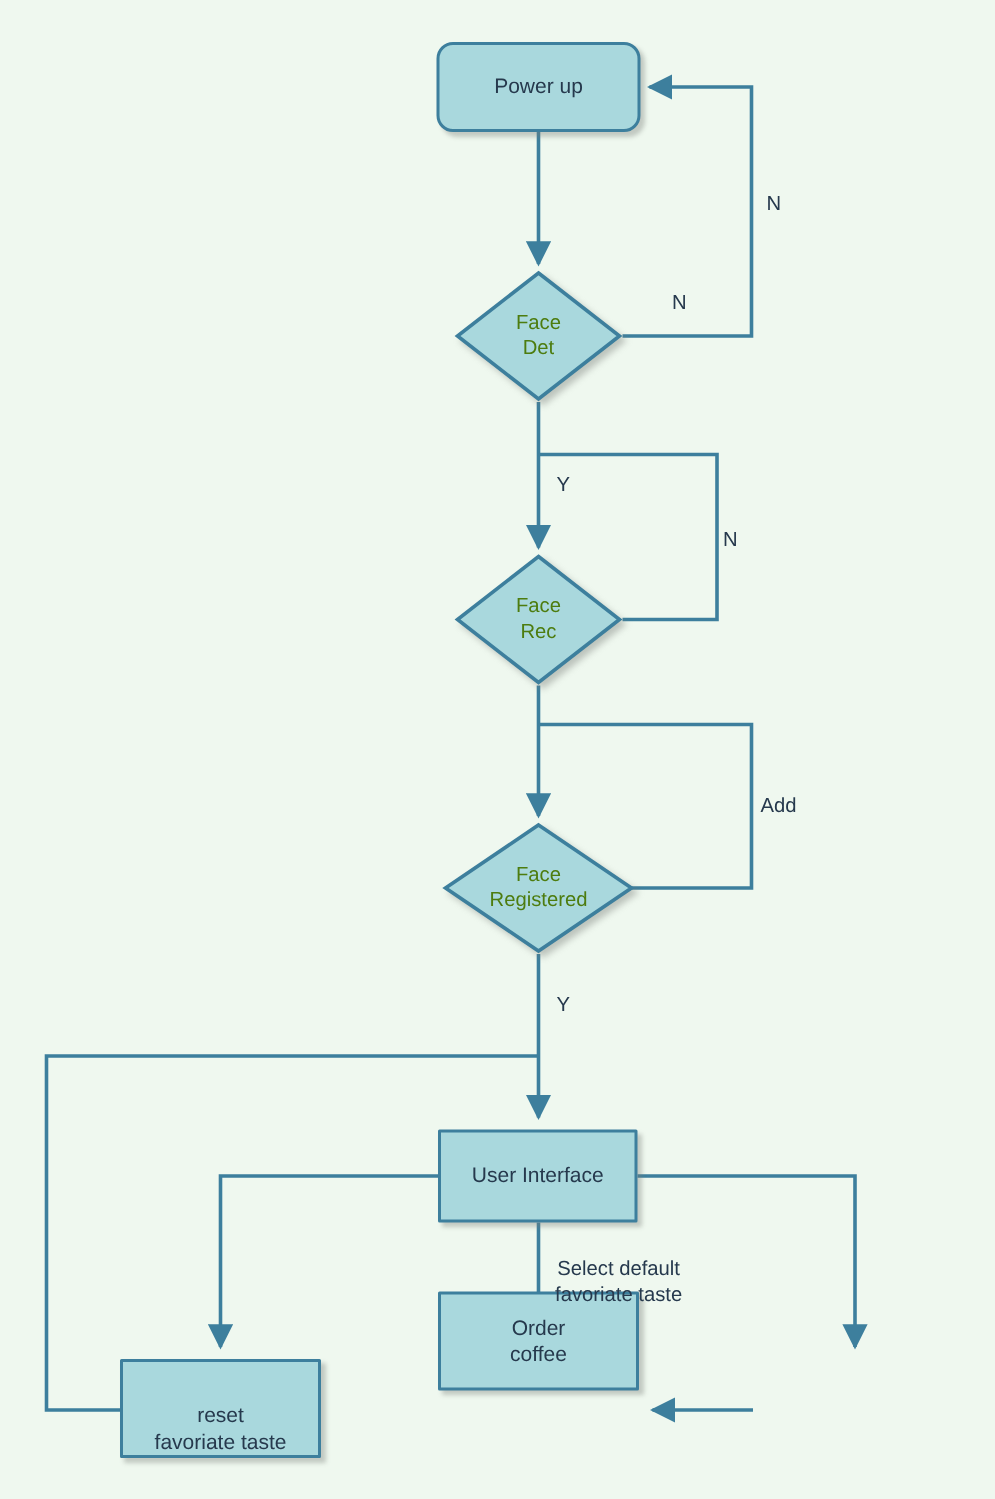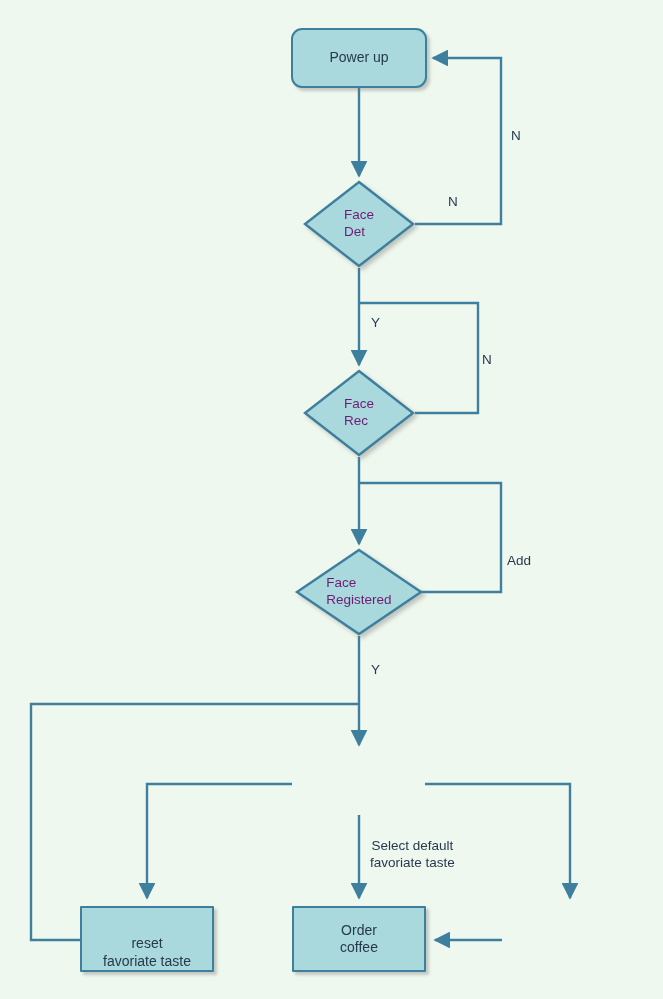--- a/index.html
+++ b/index.html
@@ -62,22 +62,22 @@
   }
   .diamond-label {
     position: absolute;
     left: 0;
     top: 0;
     width: 100%;
     height: 100%;
     display: flex;
     align-items: center;
     justify-content: center;
-    text-align: left;
-    color: #701a75;
+    text-align: center;
+    color: #4d7c0f;
     font-size: 13.5px;
     line-height: 1.25;
     white-space: pre-line;
     pointer-events: none;
   }
   .edge-label {
     position: absolute;
     color: #26394d;
     font-size: 13.5px;
     line-height: 1.25;
@@ -146,40 +146,43 @@
   </div>
 
   <div class="diamond-wrap" style="left:295px; top:548px; width:128px; height:88px;">
     <svg width="128" height="88" viewBox="0 0 128 88" xmlns="http://www.w3.org/2000/svg">
       <polygon points="64,2 126,44 64,86 2,44" fill="#a9d8dd" stroke="#3d7f9d" stroke-width="2.4" style="filter: drop-shadow(3px 3px 2px rgba(120,125,120,0.42));"></polygon>
     </svg>
     <div class="diamond-label">Face
 Registered</div>
   </div>
 
+  <div class="node sharp" style="left:292px; top:753px; width:133px; height:62px;">
+    <span>User Interface</span>
+  </div>
 
   <div class="node sharp" style="left:80px; top:906px; width:134px; height:66px;align-items:flex-end;">
     <span>reset
 favoriate taste</span>
   </div>
 
-  <div class="node sharp" style="left:292px; top:906px; width:134px; height:66px;text-align:center;">
+  <div class="node sharp" style="left:292px; top:861px; width:134px; height:66px;text-align:center;">
     <span>Order
 coffee</span>
   </div>
 
 
   <div class="edge-label" style="left:511px; top:128px;">N</div>
 
   <div class="edge-label" style="left:448px; top:194px;">N</div>
 
   <div class="edge-label" style="left:371px; top:315px;">Y</div>
 
   <div class="edge-label" style="left:482px; top:352px;">N</div>
 
-  <div class="edge-label" style="left:507px; top:553px;">Add</div>
+  <div class="edge-label" style="left:507px; top:529px;">Add</div>
 
   <div class="edge-label" style="left:371px; top:662px;">Y</div>
 
   <div class="edge-label" style="left:370px; top:838px;">Select default
 favoriate taste</div>
 
 </div>
 
 </body></html>

